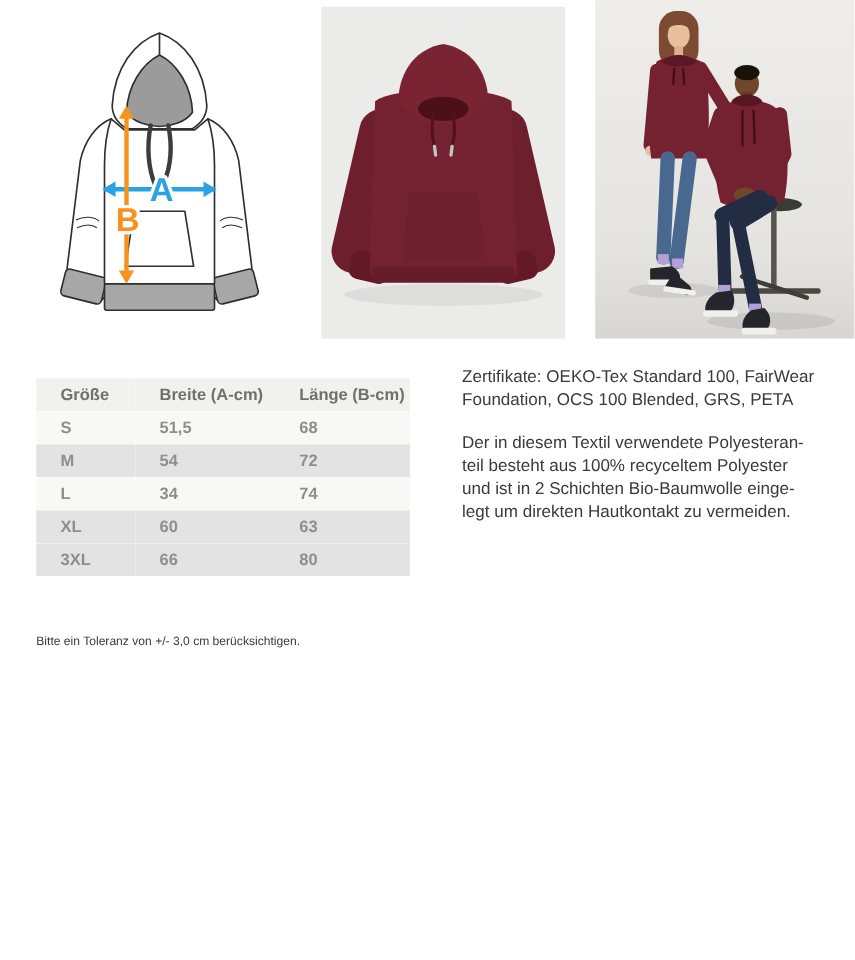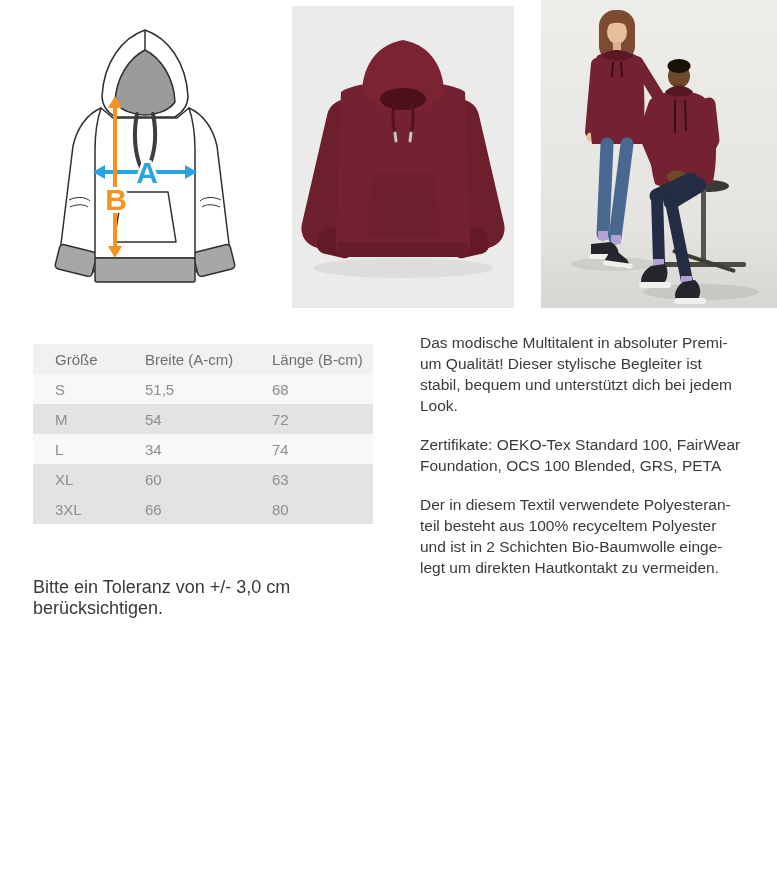--- a/index.html
+++ b/index.html
@@ -16,30 +16,30 @@
   .size-table {
     position:absolute; left:33px; top:344px; width:340px;
     border-collapse:collapse; table-layout:fixed;
     font-size:15px; color:#8e8e8e;
   }
   .size-table col.c1 { width:90px; }
   .size-table col.c2 { width:127px; }
   .size-table col.c3 { width:123px; }
   .size-table th, .size-table td {
     height:30px; padding:0 0 0 22px; line-height:1;
-    text-align:left; vertical-align:middle; font-weight:normal;
+    text-align:left; vertical-align:middle; font-weight:bold;
     white-space:nowrap; overflow:hidden;
   }
   .size-table thead th { background:#f1f1f0; color:#6f6f6f; }
   .size-table tr.stripe-dark  td { background:#e3e3e3; }
   .size-table tr.stripe-light td { background:#f8f8f7; }
 
   .tolerance {
     position:absolute; left:33px; top:577px; width:370px;
-    font-size:18px; color:#3a3a3a;
+    font-size:11px; color:#3a3a3a;
   }
   .description {
     position:absolute; left:420px; top:332px; width:352px;
     font-size:15.5px; line-height:21px; color:#3a3a3a;
   }
   .description p { margin:0 0 18px 0; white-space:pre-wrap; }
 
   .arrow-label {
     font-family:"Liberation Sans", sans-serif; font-weight:bold; font-size:30px;
     paint-order:stroke; stroke:#ffffff; stroke-width:6px; stroke-linejoin:round;
@@ -229,24 +229,20 @@
         <td>3XL</td>
         <td>66</td>
         <td>80</td>
       </tr>
     </tbody>
   </table>
 
   <div class="tolerance">Bitte ein Toleranz von +/- 3,0 cm berücksichtigen.</div>
 
   <div class="description">
-    <p>Das modische Multitalent in absoluter Premi-
-um Qualität! Dieser stylische Begleiter ist
-stabil, bequem und unterstützt dich bei jedem
-Look.</p>
     <p>Zertifikate: OEKO-Tex Standard 100, FairWear
 Foundation, OCS 100 Blended, GRS, PETA</p>
     <p>Der in diesem Textil verwendete Polyesteran-
 teil besteht aus 100% recyceltem Polyester
 und ist in 2 Schichten Bio-Baumwolle einge-
 legt um direkten Hautkontakt zu vermeiden.</p>
   </div>
 
 </div>
 

